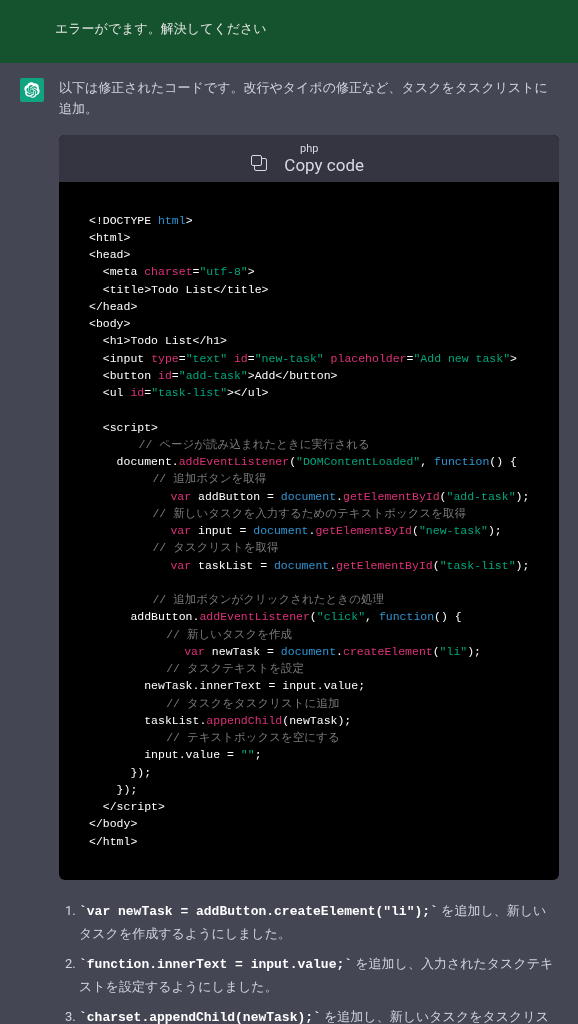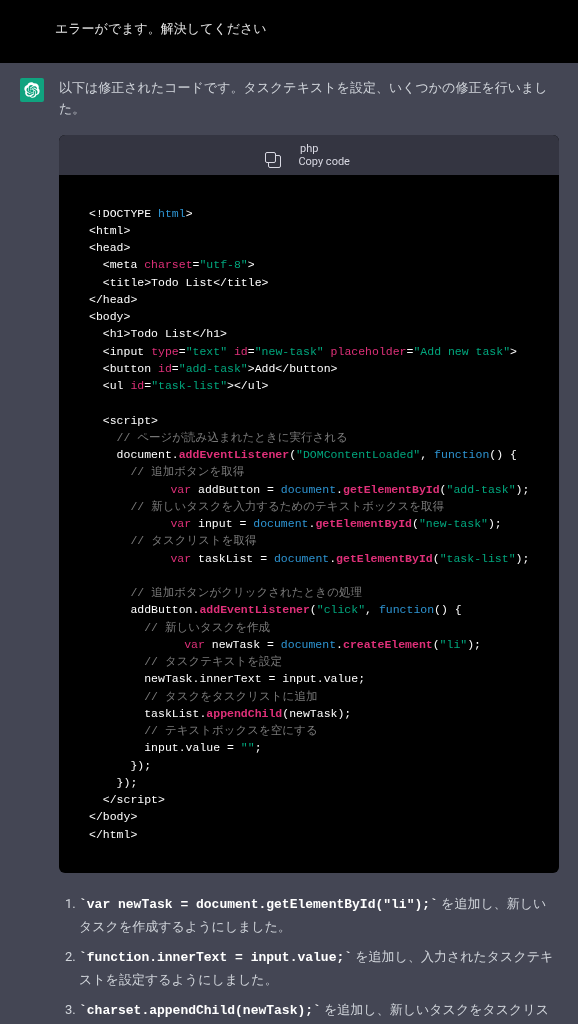--- a/index.html
+++ b/index.html
@@ -5,21 +5,21 @@
 * { margin: 0; padding: 0; box-sizing: border-box; }
 body {
   background: #343541;
   color: #d1d5db;
   font-family: -apple-system, BlinkMacSystemFont, "Segoe UI", Roboto, Helvetica, Arial, sans-serif;
   font-size: 13px;
   width: 578px;
   min-height: 1024px;
 }
 .user-msg {
-  background: #000000;
+  background: #14532d;
   padding: 20px 30px 25px 55px;
   color: #e5e5e5;
 }
 .assistant-section {
   background: #444654;
   padding: 15px 20px 25px 20px;
   display: flex;
   gap: 15px;
 }
 .avatar {
@@ -54,21 +54,21 @@
   font-size: 11px;
   color: #d9d9e3;
   flex-direction: column;
 }
 .copy-btn {
   display: flex;
   align-items: center;
   gap: 17px;
   cursor: pointer;
   color: #d9d9e3;
-  font-size: 11px;
+  font-size: 17px;
 }
 .copy-icon {
   width: 13px;
   height: 13px;
   border: 1.2px solid #d9d9e3;
   border-radius: 2px;
   position: relative;
 }
 .copy-icon::before {
   content: '';
@@ -87,23 +87,23 @@
   font-size: 11.5px;
   line-height: 1.5;
   color: #fff;
   white-space: pre;
   overflow-x: auto;
 }
 .c-keyword { color: #2e95d3; text-align: center; }
 .c-tag { color: #2e95d3; }
 .c-attr { color: #df3079; }
 .c-string { color: #00a67d; }
-.c-comment { color: #7a7a7a; }
+.c-comment { color: #7a7a7a; margin-left: 22px; }
 .c-var { color: #df3079; margin-left: 40px; }
-.c-method { color: #df3079; font-weight: bold; }
+.c-method { color: #df3079; }
 .c-punct { color: #fff; }
 .explanation {
   color: #d1d5db;
   margin-bottom: 12px;
   line-height: 1.7;
 }
 ol {
   list-style: decimal;
   padding-left: 20px;
 }
@@ -125,32 +125,32 @@
   <span>エラーがでます。解決してください</span>
 </div>
 
 <div class="assistant-section">
   <div class="avatar">
     <svg viewBox="0 0 41 41" fill="none">
         <path d="M37.5 16.8c.9-2.7.6-5.7-.8-8.2-2.2-3.8-6.6-5.8-10.9-4.9C23.9 1.6 21.2.4 18.4.5c-4.4 0-8.3 2.8-9.6 7-2.8.6-5.2 2.3-6.6 4.8-2.2 3.8-1.7 8.6 1.2 11.9-.9 2.7-.6 5.7.8 8.2 2.2 3.8 6.6 5.8 10.9 4.9 1.9 2.1 4.6 3.3 7.4 3.2 4.4 0 8.3-2.8 9.6-7 2.8-.6 5.2-2.3 6.6-4.8 2.2-3.8 1.7-8.6-1.2-11.9zM22.5 38c-1.7 0-3.4-.6-4.7-1.7l6.8-3.9c.3-.2.5-.6.5-1v-9.6l2.9 1.7v7.9c0 3.6-2.9 6.6-6.5 6.6zM8.5 32c-.9-1.5-1.2-3.3-.9-5l6.8 3.9c.3.2.8.2 1.1 0l8.3-4.8v3.3l-6.9 4c-3.1 1.8-7.1.7-8.9-2.4zm-1.8-15c.9-1.5 2.2-2.6 3.9-3.2v8.1c0 .4.2.8.5 1l8.3 4.8-2.9 1.7-6.8-3.9c-3.1-1.8-4.2-5.8-2.4-8.9zm23.4 5.4l-8.3-4.8 2.9-1.7 6.8 3.9c3.1 1.8 4.2 5.8 2.4 8.9-.9 1.5-2.2 2.6-3.9 3.2v-8.1c0-.4-.2-.8-.5-1zm2.9-4.3l-6.8-3.9c-.3-.2-.8-.2-1.1 0l-8.3 4.8v-3.3l6.9-4c3.1-1.8 7.1-.7 8.9 2.4.9 1.5 1.2 3.3.9 5zm-18.1 6l-2.9-1.7v-7.9c0-3.6 2.9-6.6 6.5-6.6 1.7 0 3.4.6 4.7 1.7l-6.8 3.9c-.3.2-.5.6-.5 1v9.6zm1.5-3.4l3.7-2.1 3.7 2.1v4.3l-3.7 2.1-3.7-2.1v-4.3z" fill="white"></path>
       </svg>
   </div>
   <div class="assistant-content">
-    <p class="intro-text">以下は修正されたコードです。タスクテキストを設定、いくつかの修正を行いました。</p>
+    <p class="intro-text">以下は修正されたコードです。改行やタイポの修正など、タスクをタスクリストに追加。</p>
 
     <div class="code-block">
       <div class="code-header">
         <span>php</span>
         <div class="copy-btn">
           <span class="copy-icon"></span>
           <span>Copy code</span>
         </div>
       </div>
       <div class="code-body" id="code-body"><div><span class="c-punct">&lt;!DOCTYPE </span><span class="c-tag">html</span><span class="c-punct">&gt;</span></div><div><span class="c-punct">&lt;html&gt;</span></div><div><span class="c-punct">&lt;head&gt;</span></div><div><span class="c-punct">  &lt;meta </span><span class="c-attr">charset</span><span class="c-punct">=</span><span class="c-string">"utf-8"</span><span class="c-punct">&gt;</span></div><div><span class="c-punct">  &lt;title&gt;Todo List&lt;/title&gt;</span></div><div><span class="c-punct">&lt;/head&gt;</span></div><div><span class="c-punct">&lt;body&gt;</span></div><div><span class="c-punct">  &lt;h1&gt;Todo List&lt;/h1&gt;</span></div><div><span class="c-punct">  &lt;input </span><span class="c-attr">type</span><span class="c-punct">=</span><span class="c-string">"text"</span><span> </span><span class="c-attr">id</span><span class="c-punct">=</span><span class="c-string">"new-task"</span><span> </span><span class="c-attr">placeholder</span><span class="c-punct">=</span><span class="c-string">"Add new task"</span><span class="c-punct">&gt;</span></div><div><span class="c-punct">  &lt;button </span><span class="c-attr">id</span><span class="c-punct">=</span><span class="c-string">"add-task"</span><span class="c-punct">&gt;Add&lt;/button&gt;</span></div><div><span class="c-punct">  &lt;ul </span><span class="c-attr">id</span><span class="c-punct">=</span><span class="c-string">"task-list"</span><span class="c-punct">&gt;&lt;/ul&gt;</span></div><div>&nbsp;</div><div><span class="c-punct">  &lt;script&gt;</span></div><div><span>    </span><span class="c-comment">// ページが読み込まれたときに実行される</span></div><div><span class="c-punct">    document.</span><span class="c-method">addEventListener</span><span class="c-punct">(</span><span class="c-string">"DOMContentLoaded"</span><span class="c-punct">, </span><span class="c-keyword">function</span><span class="c-punct">() {</span></div><div><span>      </span><span class="c-comment">// 追加ボタンを取得</span></div><div><span>      </span><span class="c-var">var</span><span class="c-punct"> addButton = </span><span class="c-keyword">document</span><span class="c-punct">.</span><span class="c-method">getElementById</span><span class="c-punct">(</span><span class="c-string">"add-task"</span><span class="c-punct">);</span></div><div><span>      </span><span class="c-comment">// 新しいタスクを入力するためのテキストボックスを取得</span></div><div><span>      </span><span class="c-var">var</span><span class="c-punct"> input = </span><span class="c-keyword">document</span><span class="c-punct">.</span><span class="c-method">getElementById</span><span class="c-punct">(</span><span class="c-string">"new-task"</span><span class="c-punct">);</span></div><div><span>      </span><span class="c-comment">// タスクリストを取得</span></div><div><span>      </span><span class="c-var">var</span><span class="c-punct"> taskList = </span><span class="c-keyword">document</span><span class="c-punct">.</span><span class="c-method">getElementById</span><span class="c-punct">(</span><span class="c-string">"task-list"</span><span class="c-punct">);</span></div><div>&nbsp;</div><div><span>      </span><span class="c-comment">// 追加ボタンがクリックされたときの処理</span></div><div><span class="c-punct">      addButton.</span><span class="c-method">addEventListener</span><span class="c-punct">(</span><span class="c-string">"click"</span><span class="c-punct">, </span><span class="c-keyword">function</span><span class="c-punct">() {</span></div><div><span>        </span><span class="c-comment">// 新しいタスクを作成</span></div><div><span>        </span><span class="c-var">var</span><span class="c-punct"> newTask = </span><span class="c-keyword">document</span><span class="c-punct">.</span><span class="c-method">createElement</span><span class="c-punct">(</span><span class="c-string">"li"</span><span class="c-punct">);</span></div><div><span>        </span><span class="c-comment">// タスクテキストを設定</span></div><div><span class="c-punct">        newTask.innerText = input.value;</span></div><div><span>        </span><span class="c-comment">// タスクをタスクリストに追加</span></div><div><span class="c-punct">        taskList.</span><span class="c-method">appendChild</span><span class="c-punct">(newTask);</span></div><div><span>        </span><span class="c-comment">// テキストボックスを空にする</span></div><div><span class="c-punct">        input.value = </span><span class="c-string">""</span><span class="c-punct">;</span></div><div><span class="c-punct">      });</span></div><div><span class="c-punct">    });</span></div><div><span class="c-punct">  &lt;/script&gt;</span></div><div><span class="c-punct">&lt;/body&gt;</span></div><div><span class="c-punct">&lt;/html&gt;</span></div></div>
     </div>
 
     <ol id="fixes-list">
-        <li><code class="inline">`var newTask = document.getElementById("li");`</code><span> を追加し、新しいタスクを作成するようにしました。</span></li>
+        <li><code class="inline">`var newTask = addButton.createElement("li");`</code><span> を追加し、新しいタスクを作成するようにしました。</span></li>
         <li><code class="inline">`function.innerText = input.value;`</code><span> を追加し、入力されたタスクテキストを設定するようにしました。</span></li>
         <li><code class="inline">`charset.appendChild(newTask);`</code><span> を追加し、新しいタスクをタスクリストに追加するようにしました。</span></li>
       </ol>
   </div>
 </div>
 
 </body></html>

